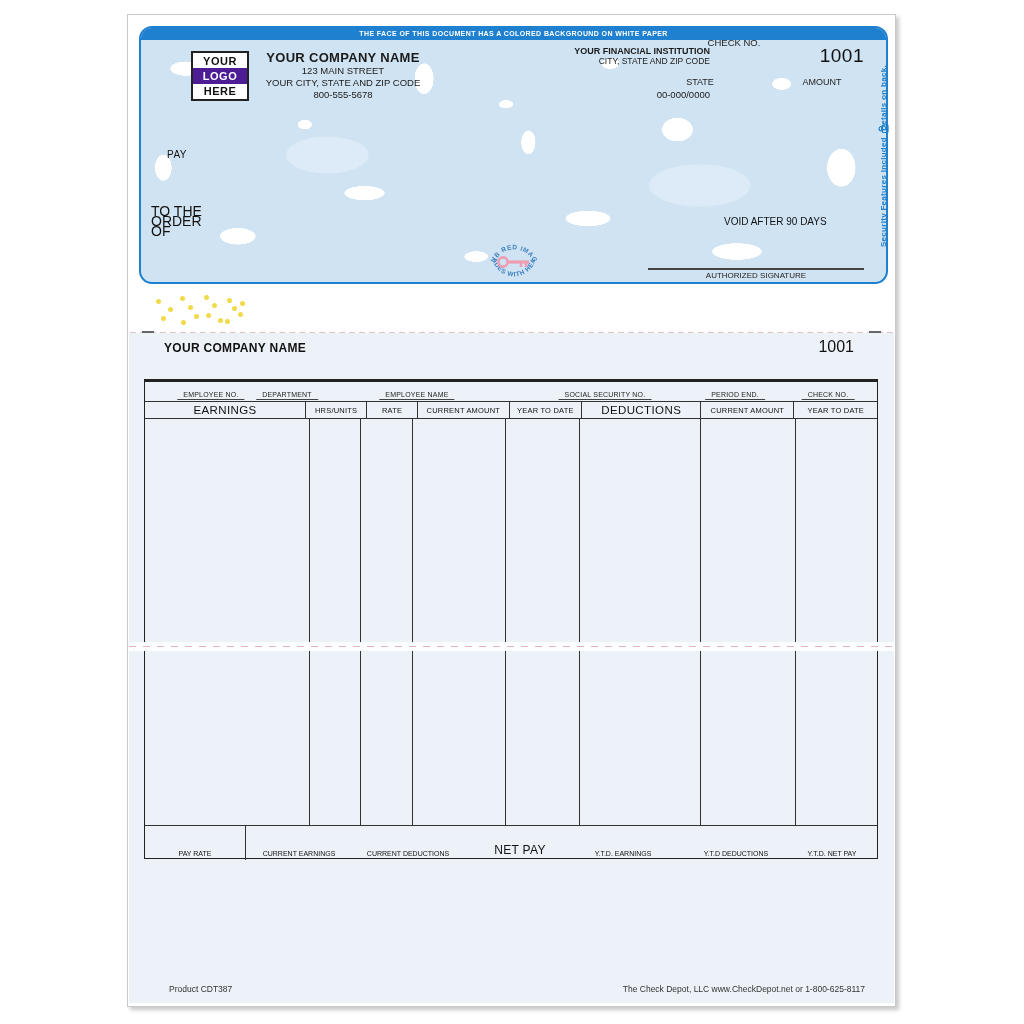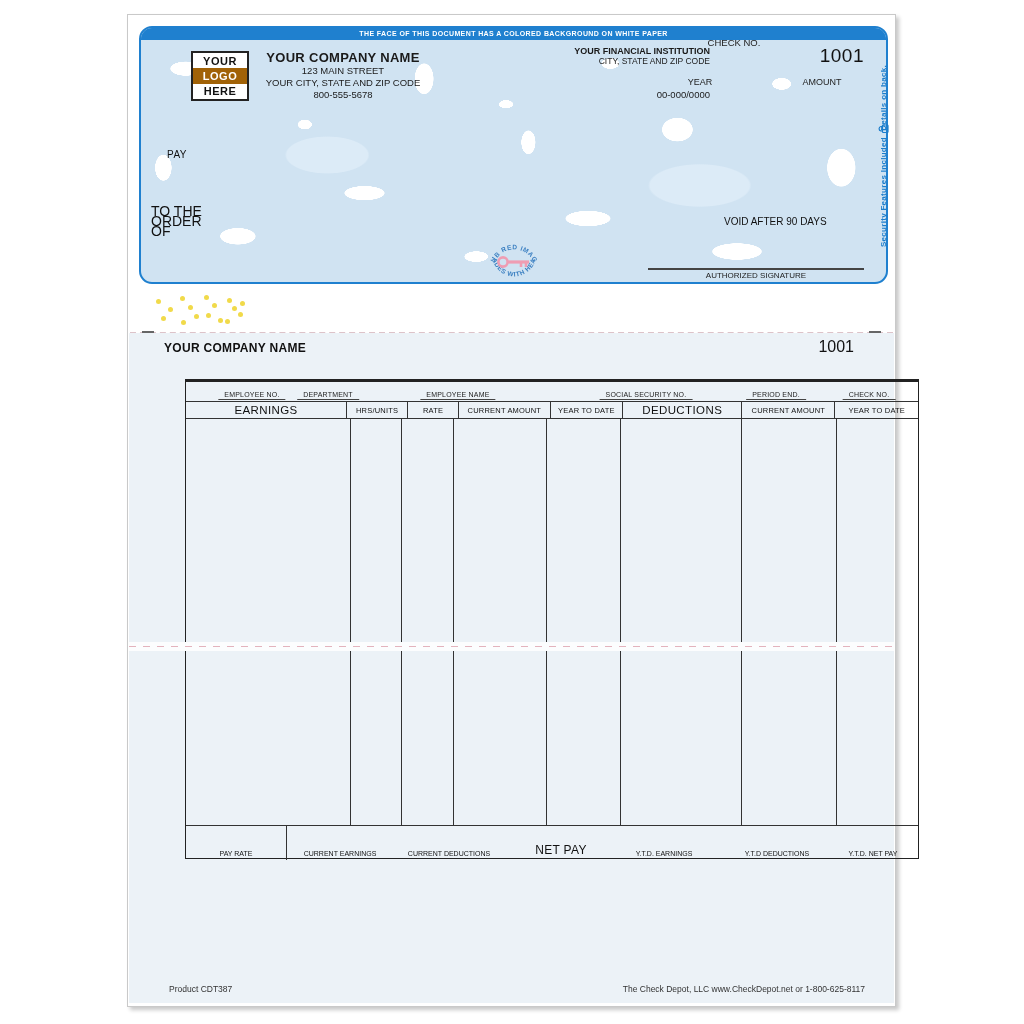--- a/index.html
+++ b/index.html
@@ -33,21 +33,21 @@
              radial-gradient(110px 46px at 75% 62%, #dcebf7 45%, transparent 47%),
              #d0e3f2; }
   .check-banner { position:absolute; left:0; top:0; right:0; height:12px; background:#1f80cf;
                   color:#fff; font-size:7px; font-weight:bold; letter-spacing:.4px;
                   text-align:center; line-height:12px; }
 
   .logo-box { position:absolute; left:50px; top:23px; width:58px; height:50px;
               border:2px solid #222; background:#fff; display:flex; flex-direction:column; }
   .logo-box .row { flex:1; display:flex; align-items:center; justify-content:center;
                    font-weight:bold; font-size:11px; color:#111; letter-spacing:.5px; }
-  .logo-box .row.inv { background:#a16207; color:#fff; }
+  .logo-box .row.inv { background:#4c1d95; color:#fff; }
 
   .company-block { position:absolute; left:82px; top:22px; width:240px; text-align:center; color:#1a1a1a; }
   .company-block .name { font-size:13px; font-weight:bold; letter-spacing:.3px; }
   .company-block .ln { font-size:9.5px; line-height:12px; }
 
   .bank-block { position:absolute; left:389px; top:18px; width:180px; text-align:right; color:#1a1a1a; }
   .bank-block .b1 { font-size:9px; font-weight:bold; }
   .bank-block .b2 { font-size:8.5px; line-height:10px; }
   .bank-block .fraction { font-size:9.5px; margin-top:23px; }
 
@@ -93,21 +93,21 @@
   .perf-mid { position:absolute; left:1px; right:1px; top:627px; height:9px; background:#fcfdfe; z-index:2; }
   .perf-mid::after { content:""; position:absolute; left:0; right:0; top:4px; height:1px;
                      background:repeating-linear-gradient(90deg,#e3b3bd 0 7px, transparent 7px 14px); }
 
   
   .stub { position:absolute; left:1px; right:1px; top:318px; height:670px; background:#ecf2f7; z-index:1; }
   .stub-company { position:absolute; left:35px; top:8px; font-size:12px; font-weight:bold; color:#111; letter-spacing:.3px; }
   .stub-number  { position:absolute; right:40px; top:5px; font-size:16px; color:#111; }
 
   .ptable { position:absolute; left:15px; top:46px; width:734px; height:480px;
-            border:1.5px solid #222; border-top-width:3px; z-index:3;margin-left:41px; }
+            border:1.5px solid #222; border-top-width:3px; z-index:3; }
   .info-row { position:relative; height:20px; border-bottom:1px solid #333; }
   .info-lbl { position:absolute; bottom:1px; transform:translateX(-50%); font-size:7px; color:#222;
               border-bottom:1px solid #444; padding:0 6px 1px 6px; white-space:nowrap; letter-spacing:.2px; }
   .il0{left:66px;} .il1{left:142px;} .il2{left:272px;} .il3{left:460px;} .il4{left:590px;} .il5{left:683px;}
 
   .hdr-row { display:flex; height:17px; border-bottom:1px solid #333; }
   .hdr-cell { display:flex; align-items:center; justify-content:center; font-size:7.5px; color:#111;
               border-right:1px solid #333; letter-spacing:.2px; }
   .hdr-cell:last-child { border-right:none; }
   .hdr-cell.big { font-size:11.5px; letter-spacing:.4px; }
@@ -150,21 +150,21 @@
       </div>
 
       <div class="bank-block">
         <div class="b1">YOUR FINANCIAL INSTITUTION</div>
         <div class="b2">CITY, STATE AND ZIP CODE</div>
         <div class="fraction">00-000/0000</div>
       </div>
 
       <div class="lbl-checkno">CHECK NO.</div>
       <div class="check-number">1001</div>
-      <div class="lbl-date">YEAR</div>
+      <div class="lbl-date">STATE</div>
       <div class="lbl-amount">AMOUNT</div>
 
       <div class="lbl-pay">PAY</div>
       <div class="to-order">
         <div>TO THE</div>
         <div>ORDER</div>
         <div>OF</div>
       </div>
       <div class="lbl-void">VOID AFTER 90 DAYS</div>
 

